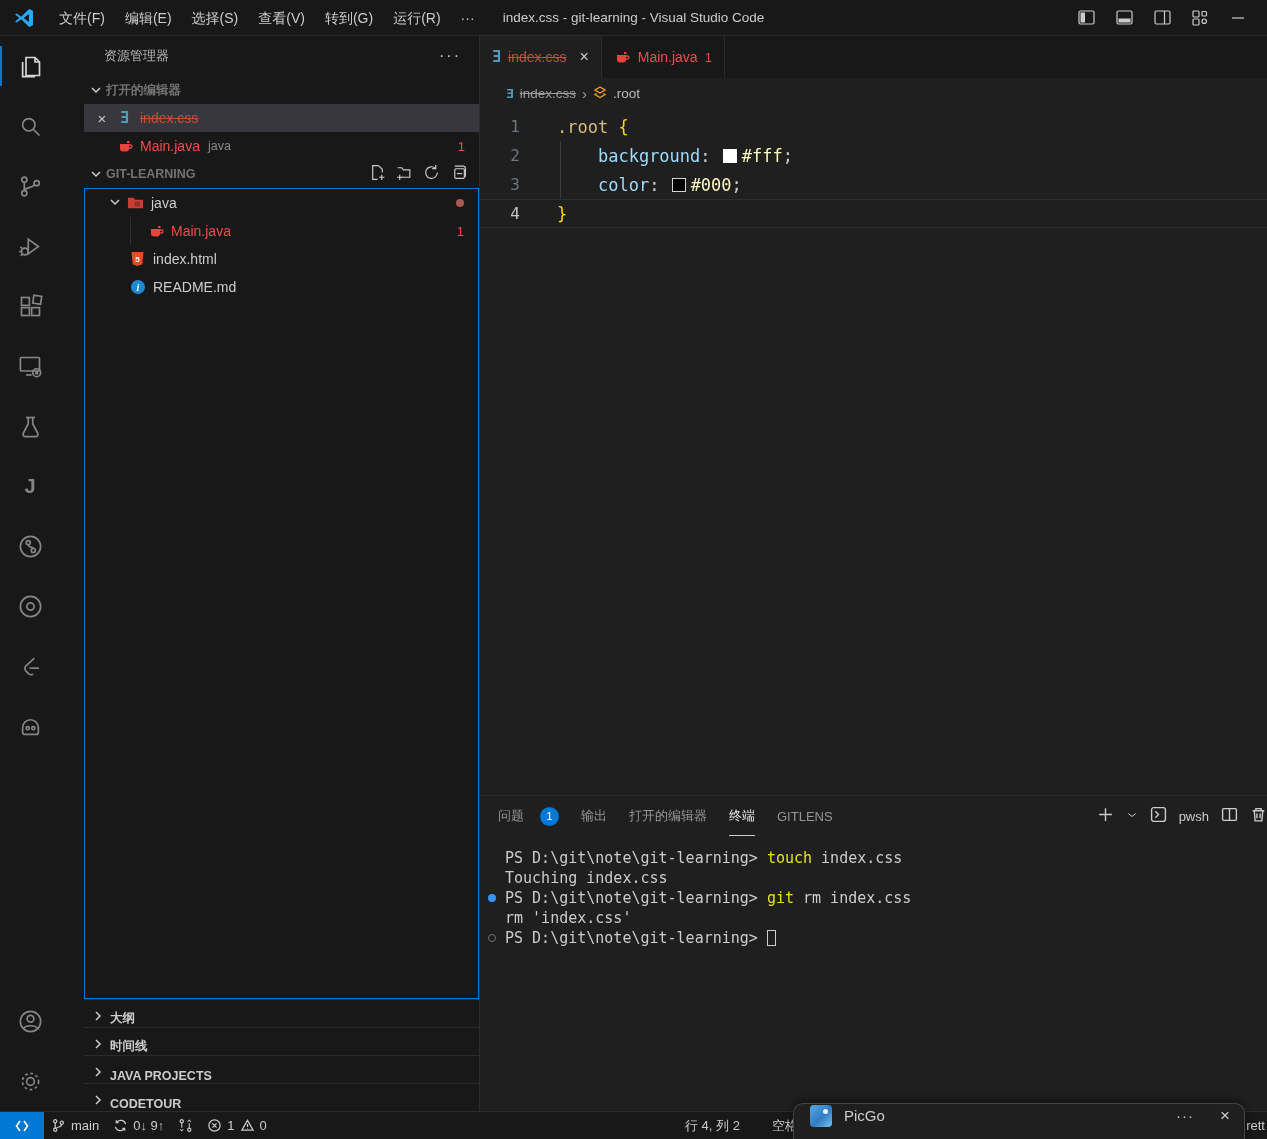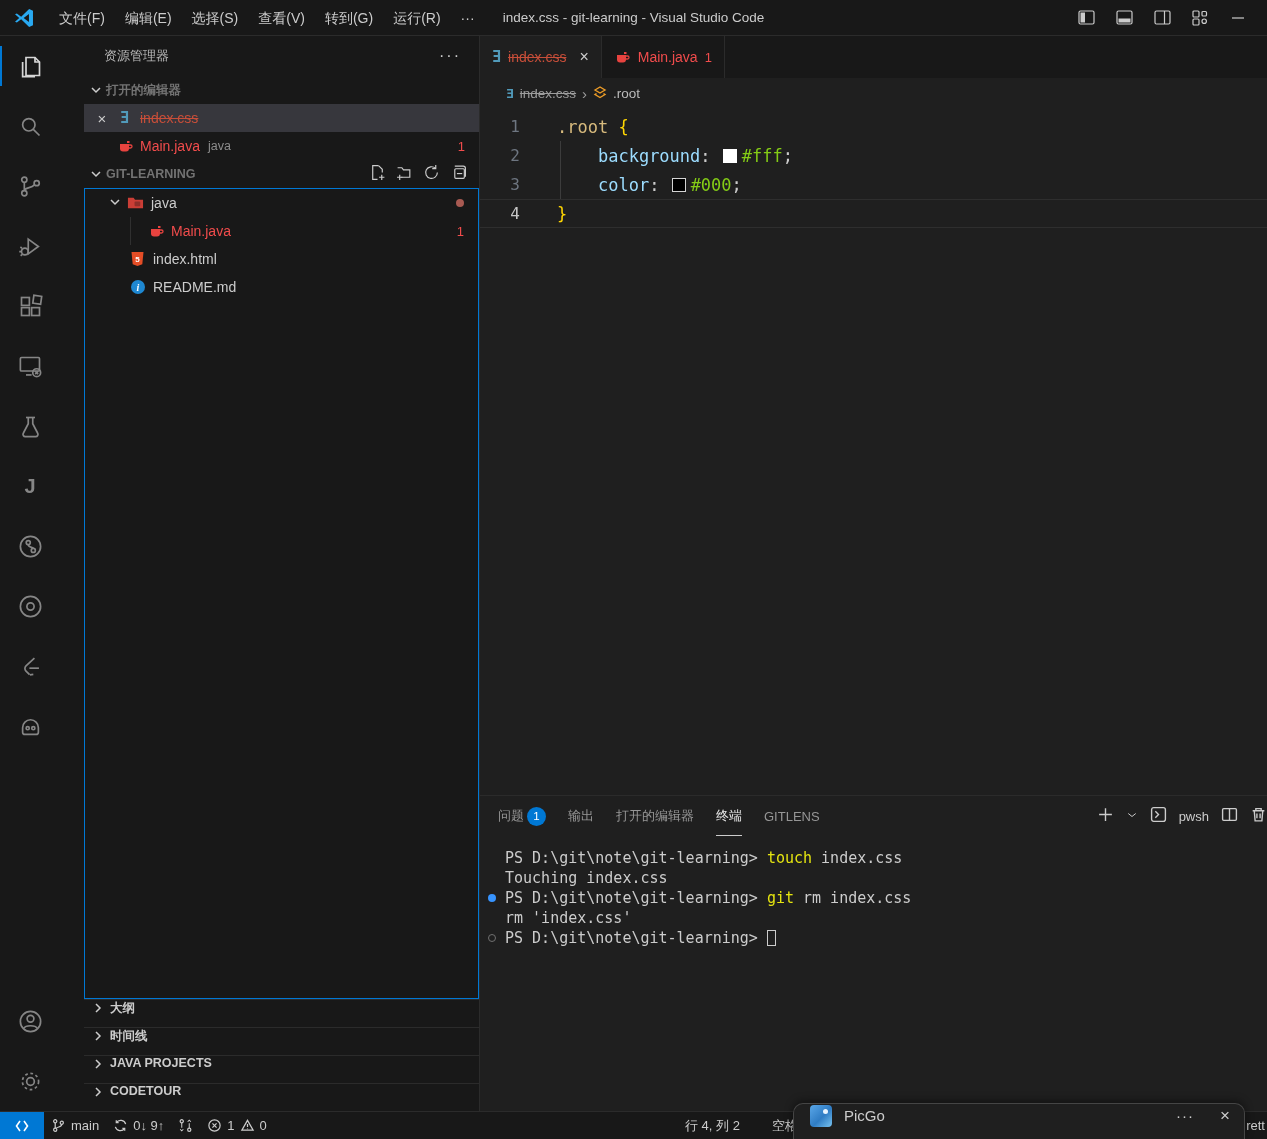--- a/index.html
+++ b/index.html
@@ -47,21 +47,21 @@
   .row .badge { position:absolute; right:14px; font-size:13px; color:#f14c4c; }
   .row .dot { position:absolute; right:14px; width:8px; height:8px; border-radius:50%; background:#a85a52; }
   .row.selected { background:#37373d; }
   .close-x { width:20px; text-align:center; color:#cccccc; font-size:15px; margin-left:8px; flex:none; }
   .fic { width:17px; height:17px; margin:0 7px 0 4px; flex:none; display:inline-flex; align-items:center; justify-content:center; }
   .lbl-deleted { color:#c74e39; text-decoration:line-through; }
   .lbl-error { color:#f14c4c; }
   .lbl-detail { color:#8c8c8c; font-size:12.5px; margin-left:8px; }
   .css-ic { color:#519aba; font-weight:bold; font-size:15px; font-family:"DejaVu Sans Mono",monospace; }
   .tree-wrap { flex:1; border:1px solid #0078d4; margin-right:0; min-height:0; }
-  .bottom-sec { height:28px; border-top:1px solid #2b2b2b; display:flex; align-items:flex-start;
+  .bottom-sec { height:28px; border-top:1px solid #2b2b2b; display:flex; align-items:flex-end;
                 font-weight:bold; font-size:12.5px; color:#cccccc; padding-left:6px; gap:4px; flex:none; }
   .tree-guide { position:absolute; left:45px; top:0; bottom:0; width:1px; background:#303030; }
 
   
   .editorcol { flex:1; display:flex; flex-direction:column; min-width:0; background:#1f1f1f; }
   .tabbar { height:42px; background:#181818; display:flex; flex:none; }
   .tab { display:flex; align-items:center; padding:0 12px; border-right:1px solid #2b2b2b;
          font-size:14px; gap:7px; }
   .tab.active { background:#1f1f1f; }
   .tab .tclose { color:#cccccc; font-size:16px; margin-left:6px; }
@@ -74,27 +74,27 @@
   .bc-sym { color:#bbbbbb; }
 
   .code { flex:1; font-family:"DejaVu Sans Mono", monospace; font-size:17px; padding-top:4px; min-height:0; }
   .line { height:29px; display:flex; align-items:center; white-space:pre; }
   .line.active { border-top:1px solid #2e2e2e; border-bottom:1px solid #2e2e2e; }
   .ln { width:66px; text-align:right; padding-right:26px; color:#6e7681; flex:none; font-size:16px; }
   .line.active .ln { color:#c6c6c6; }
   .lc { position:relative; padding-left:11px; height:100%; display:flex; align-items:center; flex:1; }
   .guide { position:absolute; left:14px; top:0; bottom:0; width:1px; background:#3c3c3c; }
   .tk-class{color:#d7ba7d} .tk-brace{color:#ffd602} .tk-prop{color:#9cdcfe}
-  .tk-plain{color:#cccccc} .tk-value{color:#84cc16}
+  .tk-plain{color:#cccccc} .tk-value{color:#fef9c3}
   .swatch { display:inline-block; width:14px; height:14px; margin:0 5px 0 2px; vertical-align:-1px; }
 
   
   .panel { height:316px; border-top:1px solid #2b2b2b; flex:none; display:flex; flex-direction:column; background:#1f1f1f; }
   .panel-tabs { height:40px; display:flex; align-items:center; padding-left:18px; flex:none; }
-  .ptab { margin-right:22px; font-size:13px; color:#969696; height:40px; display:flex; align-items:center; gap:3px; }
+  .ptab { margin-right:22px; font-size:13px; color:#969696; height:40px; display:flex; align-items:center; gap:16px; }
   .ptab.active { color:#e7e7e7; border-bottom:1px solid #cccccc; }
   .pbadge { background:#0078d4; color:#fff; width:19px; height:19px; border-radius:50%;
             display:inline-flex; align-items:center; justify-content:center; font-size:11.5px; }
   .panel-actions { margin-left:auto; display:flex; align-items:center; gap:12px; padding-right:0; color:#cccccc; }
   .panel-actions svg { width:17px; height:17px; stroke:#cccccc; fill:none; stroke-width:1.3; }
   .pwsh { font-size:13px; }
   .term { padding:12px 0 0 25px; font-family:"DejaVu Sans Mono", monospace; font-size:15px; }
   .tline { height:20px; line-height:20px; white-space:pre; position:relative; }
   .tmark { position:absolute; left:-17px; top:6px; width:8px; height:8px; border-radius:50%; }
   .tmark.filled { background:#3794ff; }

